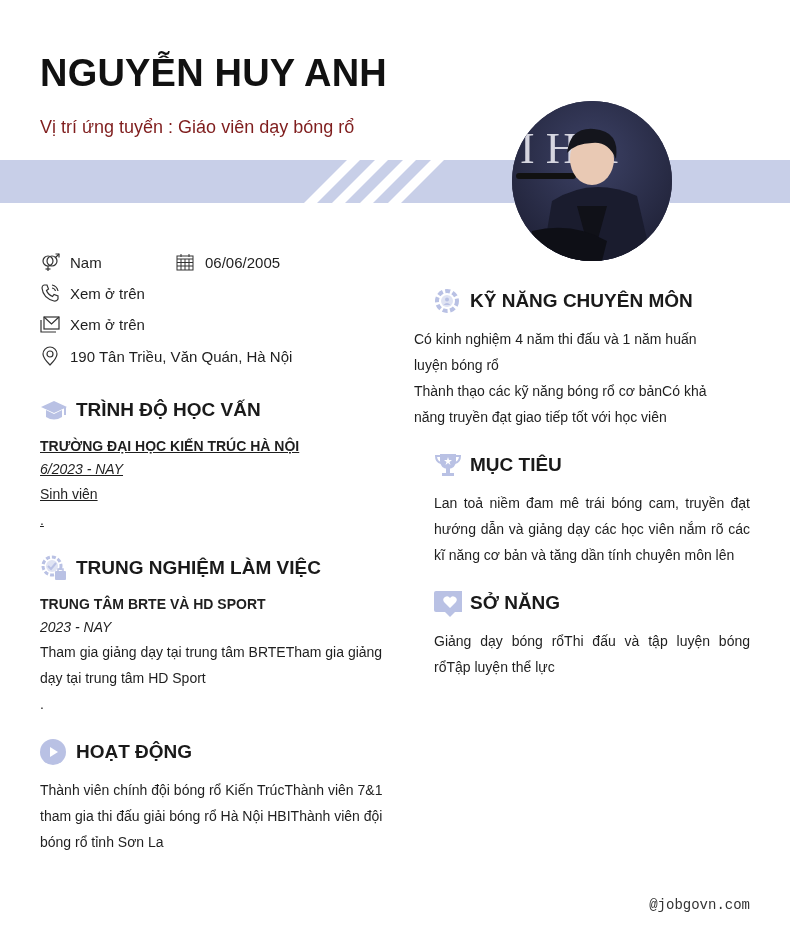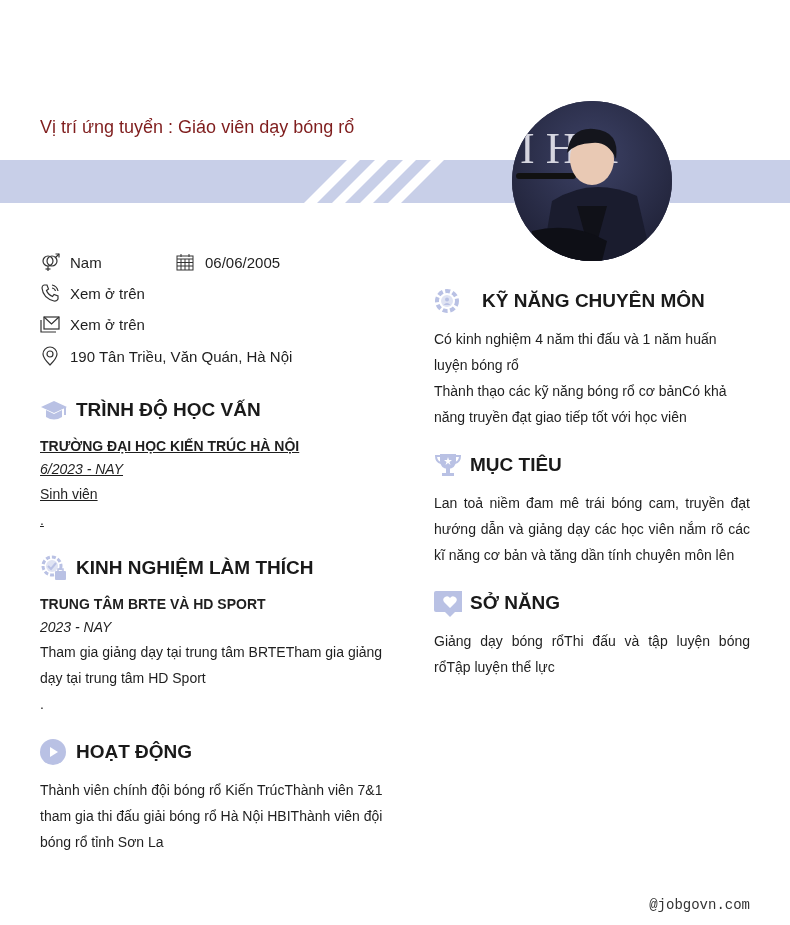--- a/index.html
+++ b/index.html
@@ -30,20 +30,21 @@
   .desc { font-size: 14px; line-height: 26px; }
   .justify { text-align: justify; }
 
   .footer { position: absolute; right: 40px; top: 897px; font-family: "Liberation Mono", "DejaVu Sans Mono", monospace; font-size: 14px; color: #333; }
 </style>
 </head>
 <body>
 
 <div class="page">
 
+  <div class="name">NGUYỄN HUY ANH</div>
   <div class="position">Vị trí ứng tuyển : Giáo viên dạy bóng rổ</div>
 
   <div class="band">
     <svg class="stripes" viewBox="0 0 170 43" preserveAspectRatio="none">
       <polygon points="4,43 17,43 60,0 47,0" fill="#ffffff"></polygon>
       <polygon points="32,43 45,43 88,0 75,0" fill="#ffffff"></polygon>
       <polygon points="60,43 73,43 116,0 103,0" fill="#ffffff"></polygon>
       <polygon points="88,43 101,43 144,0 131,0" fill="#ffffff"></polygon>
     </svg>
   </div>
@@ -146,21 +147,21 @@
   <div class="section-title" style="left:40px; top:554px;">
     <span class="sico">
       <svg viewBox="0 0 28 28">
           <circle cx="12" cy="12" r="9" fill="none" stroke="#b9c1e4" stroke-width="3" stroke-dasharray="4 2"></circle>
           <circle cx="12" cy="12" r="6" fill="#dfe3f3"></circle>
           <polyline points="8,12 11,15 16,9" fill="none" stroke="#b9c1e4" stroke-width="2"></polyline>
           <rect x="15" y="17" width="11" height="9" rx="1" fill="#b9c1e4"></rect>
           <rect x="18" y="15" width="5" height="3" fill="none" stroke="#b9c1e4" stroke-width="1.5"></rect>
         </svg>
     </span>
-    <span>KINH NGHIỆM LÀM THÍCH</span>
+    <span>TRUNG NGHIỆM LÀM VIỆC</span>
   </div>
   <div class="block" style="left:40px; top:593px; width:350px;">
     <div class="org">TRUNG TÂM BRTE VÀ HD SPORT</div>
     <div class="period">2023 - NAY</div>
     <div class="desc">Tham gia giảng dạy tại trung tâm BRTETham gia giảng dạy tại trung tâm HD Sport</div>
     <div class="desc">.</div>
   </div>
 
   <div class="section-title" style="left:40px; top:738px;">
     <span class="sico">
@@ -168,32 +169,32 @@
           <circle cx="13" cy="14" r="13" fill="#b9c1e4"></circle>
           <polygon points="10,9 18,14 10,19" fill="#ffffff"></polygon>
         </svg>
     </span>
     <span>HOẠT ĐỘNG</span>
   </div>
   <div class="block" style="left:40px; top:777px; width:350px;">
     <div class="desc">Thành viên chính đội bóng rổ Kiến TrúcThành viên 7&amp;1 tham gia thi đấu giải bóng rổ Hà Nội HBIThành viên đội bóng rổ tỉnh Sơn La</div>
   </div>
 
-  <div class="section-title" style="left:434px; top:287px;gap:12px;">
+  <div class="section-title" style="left:434px; top:287px;">
     <span class="sico">
       <svg viewBox="0 0 28 28">
           <circle cx="13" cy="14" r="10" fill="none" stroke="#b9c1e4" stroke-width="4" stroke-dasharray="5 2.5"></circle>
           <circle cx="13" cy="14" r="6" fill="#dfe3f3"></circle>
           <circle cx="13" cy="12.5" r="2" fill="#b9c1e4"></circle>
           <path d="M9.5 18 Q13 14 16.5 18" fill="#b9c1e4"></path>
         </svg>
     </span>
     <span>KỸ NĂNG CHUYÊN MÔN</span>
   </div>
-  <div class="block" style="left:434px; top:326px; width:316px;">
+  <div class="block" style="left:414px; top:326px; width:316px;">
     <div class="desc">Có kinh nghiệm 4 năm thi đấu và 1 năm huấn luyện bóng rổ</div>
     <div class="desc">Thành thạo các kỹ năng bóng rổ cơ bảnCó khả năng truyền đạt giao tiếp tốt với học viên</div>
   </div>
 
   <div class="section-title" style="left:434px; top:451px;">
     <span class="sico">
       <svg viewBox="0 0 28 28">
           <path d="M6 3 L22 3 L22 10 Q22 17 14 18 Q6 17 6 10 Z" fill="#b9c1e4"></path>
           <path d="M6 5 L2 5 Q2 11 7 12" fill="none" stroke="#b9c1e4" stroke-width="2"></path>
           <path d="M22 5 L26 5 Q26 11 21 12" fill="none" stroke="#b9c1e4" stroke-width="2"></path>

